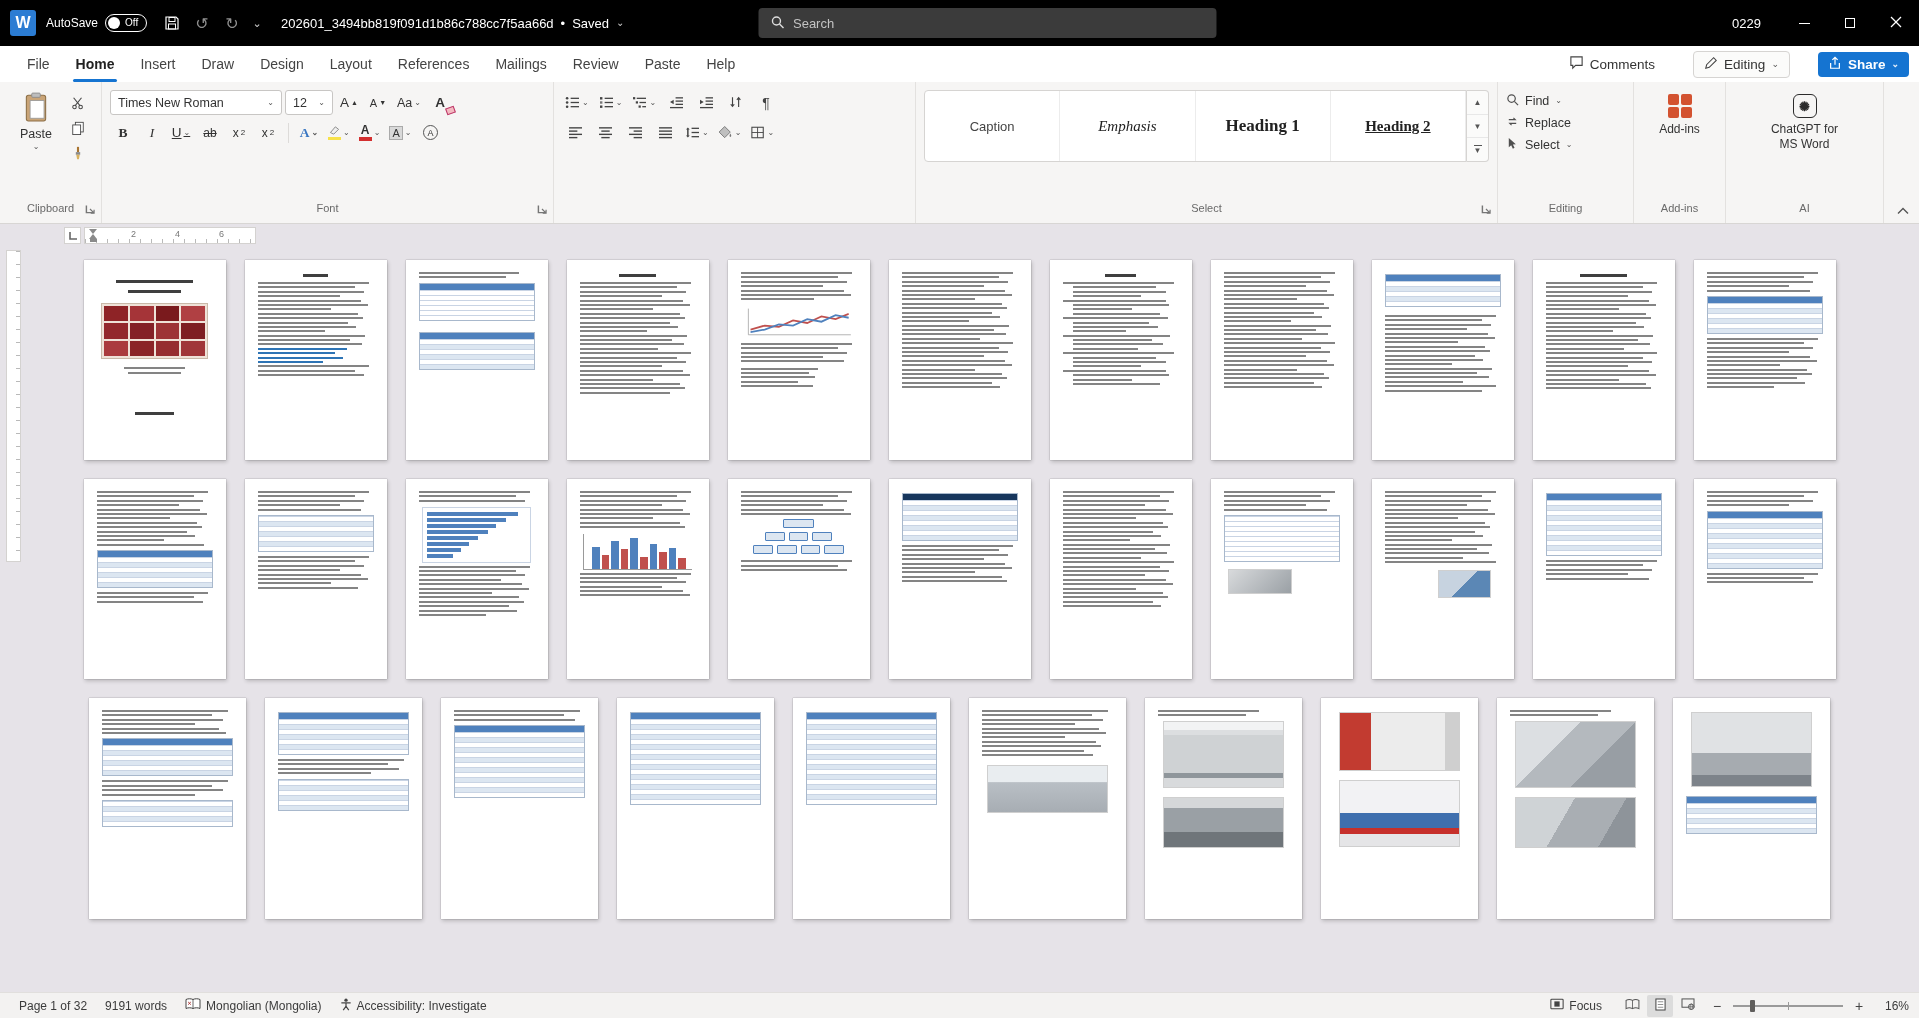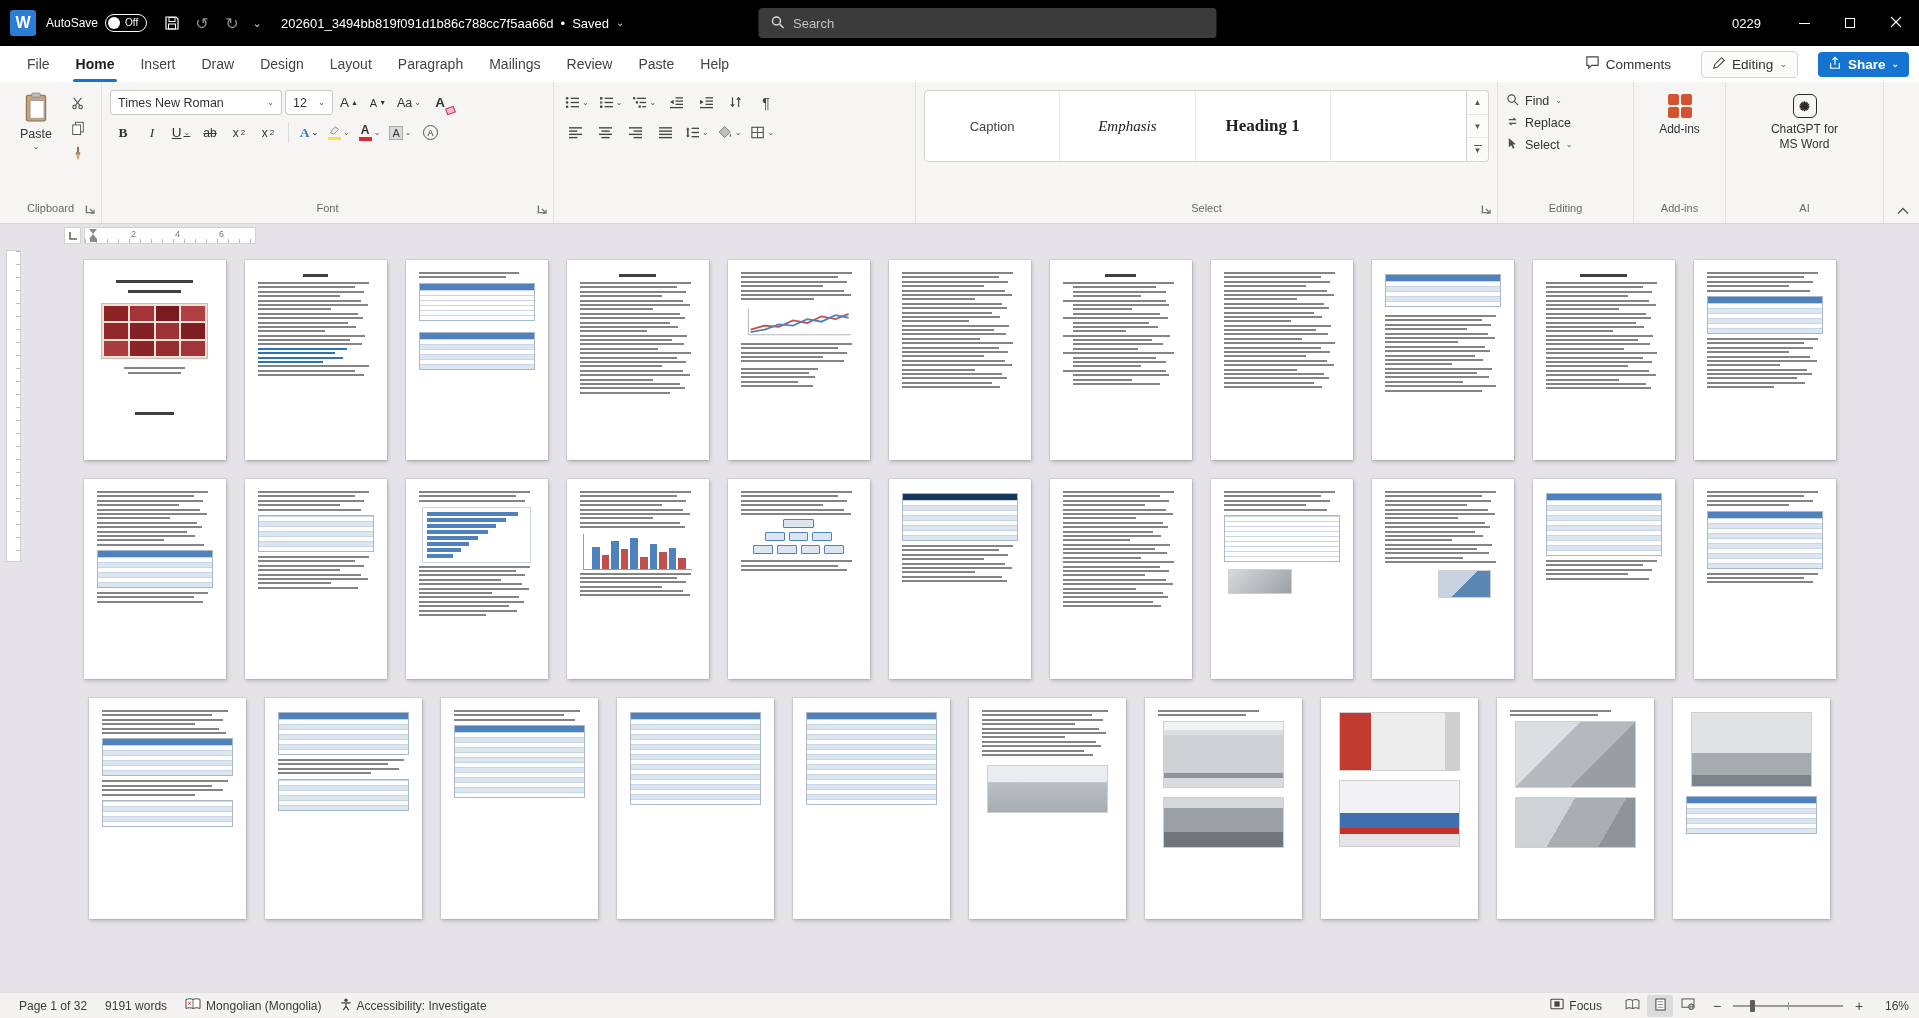--- a/index.html
+++ b/index.html
@@ -28,21 +28,21 @@
   .winbtn{width:46px;height:46px;display:flex;align-items:center;justify-content:center;color:#fff;}
   .minus{width:11px;border-top:1.4px solid #fff;display:block;}
   .maxbox{width:10px;height:10px;border:1.2px solid #fff;display:block;}
 
   
   .menubar{height:36px;background:#fff;display:flex;align-items:center;padding:0 10px 0 14px;flex:0 0 auto;}
   .mtabs{display:flex;align-items:center;height:100%;}
   .mtab{padding:0 13px;font-size:14px;color:#444;height:100%;display:flex;align-items:center;position:relative;cursor:pointer;}
   .mtab.active{font-weight:bold;color:#222;}
   .mtab.active::after{content:"";position:absolute;left:10px;right:10px;bottom:0;height:3px;background:#1574d1;border-radius:2px;}
-  .mb-right{margin-left:auto;display:flex;align-items:center;gap:20px;}
+  .mb-right{margin-left:auto;display:flex;align-items:center;gap:28px;}
   .mb-btn{display:flex;align-items:center;gap:6px;font-size:13.5px;color:#333;padding:4px 10px;border-radius:4px;cursor:pointer;}
   .mb-btn .chev{font-size:9px;color:#555;}
   .editing-btn{border:1px solid #d6d4d2;background:#fbfbfa;}
   .share-btn{background:#1574d1;color:#fff;font-weight:bold;}
   .share-btn .chev{color:#e8f1fb;}
 
   
   .ribbon{height:142px;background:#f6f5f4;border-bottom:1px solid #d8d6d4;display:flex;position:relative;flex:0 0 auto;}
   .rgroup{display:flex;flex-direction:column;border-right:1px solid #e3e1df;flex:0 0 auto;}
   .rg-body{flex:1;padding:8px 8px 0;}
@@ -241,21 +241,21 @@
   </div>
 
   <div class="menubar">
     <div class="mtabs">
         <div class="mtab">File</div>
         <div class="mtab active">Home</div>
         <div class="mtab">Insert</div>
         <div class="mtab">Draw</div>
         <div class="mtab">Design</div>
         <div class="mtab">Layout</div>
-        <div class="mtab">Paragraph</div>
+        <div class="mtab">References</div>
         <div class="mtab">Mailings</div>
         <div class="mtab">Review</div>
         <div class="mtab">Paste</div>
         <div class="mtab">Help</div>
       </div>
     <div class="mb-right">
       <div class="mb-btn">
         <span><svg width="15" height="15" viewBox="0 0 16 16">
               <path d="M2 2 h12 v9 H7 l-3 3 v-3 H2 Z" fill="none" stroke="#444" stroke-width="1.2"></path>
             </svg></span>
@@ -560,20 +560,21 @@
       </div>
     </div>
 
     <div class="rgroup g-styles">
       <div class="rg-body">
         <div class="styles-wrap">
           <div class="styles-gallery">
               <div class="style-item st-caption">Caption</div>
               <div class="style-item st-emphasis">Emphasis</div>
               <div class="style-item st-h1">Heading 1</div>
+              <div class="style-item st-h2">Heading 2</div>
             </div>
           <div class="styles-arrows">
             <span class="sarrow">
                 <span>▲</span>
               </span>
             <span class="sarrow">
                 <span>▼</span>
               </span>
             <span class="sarrow">
                 <span class="bar"><i></i>▼</span>

